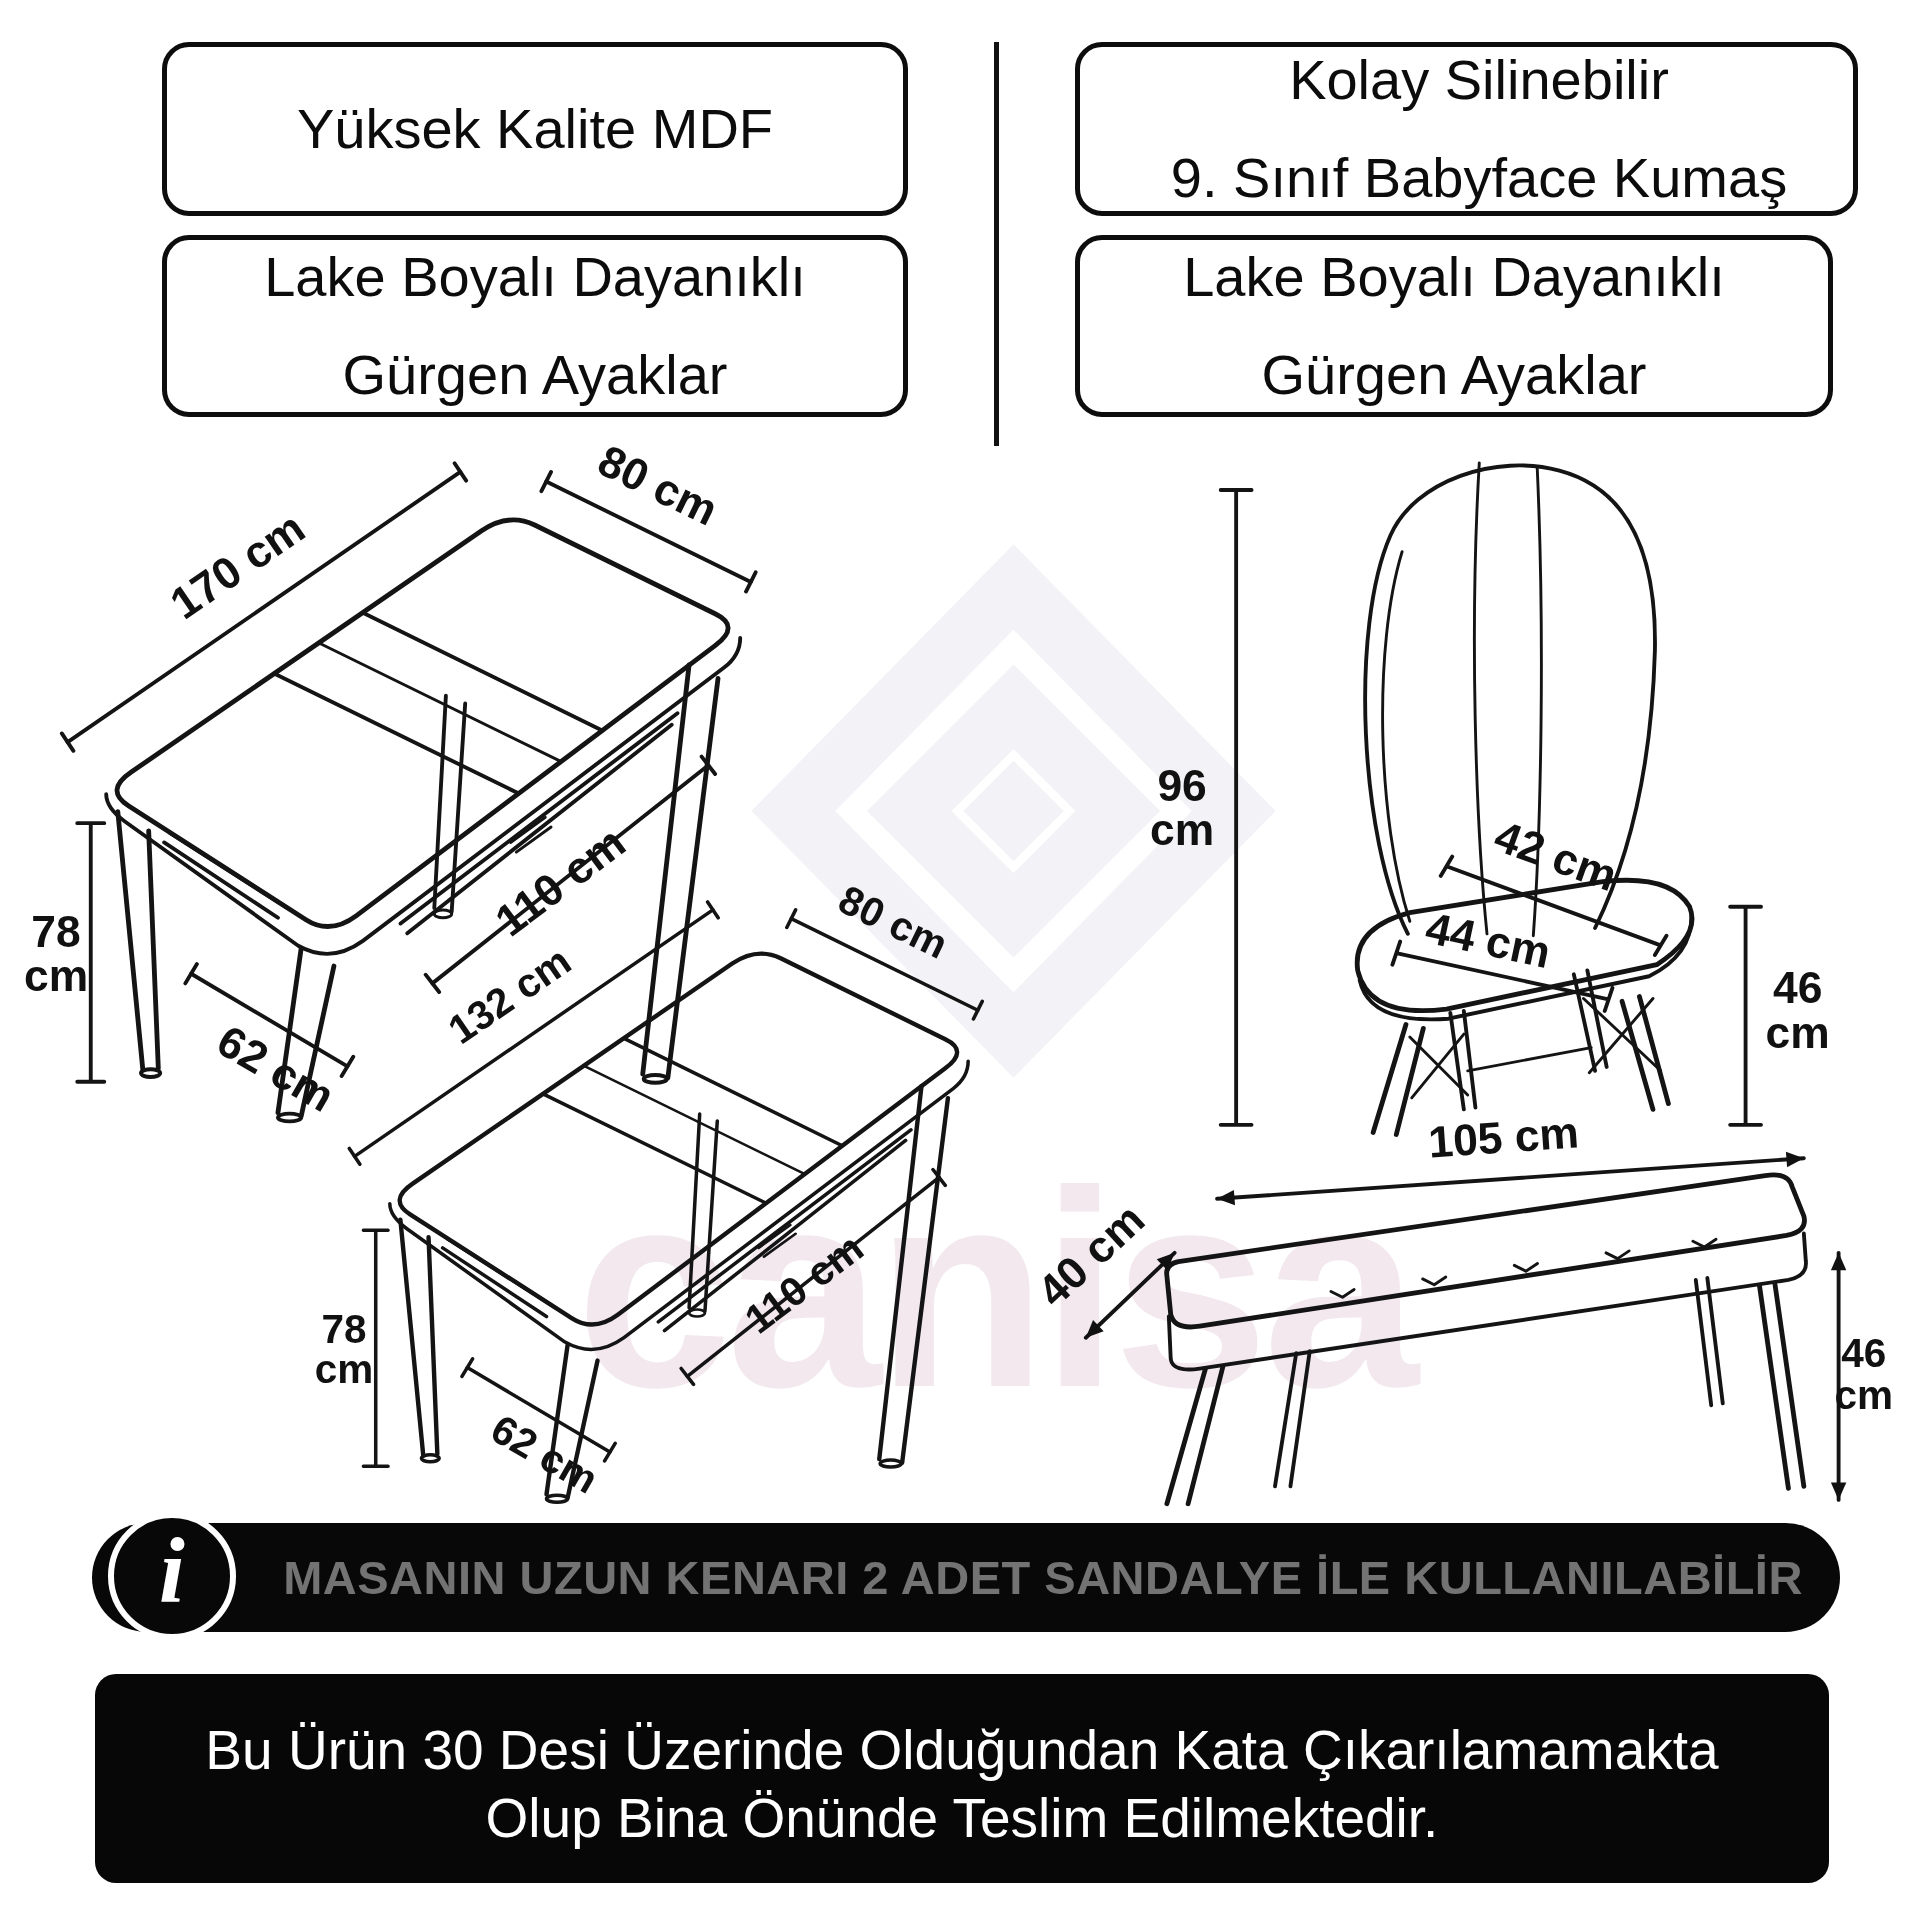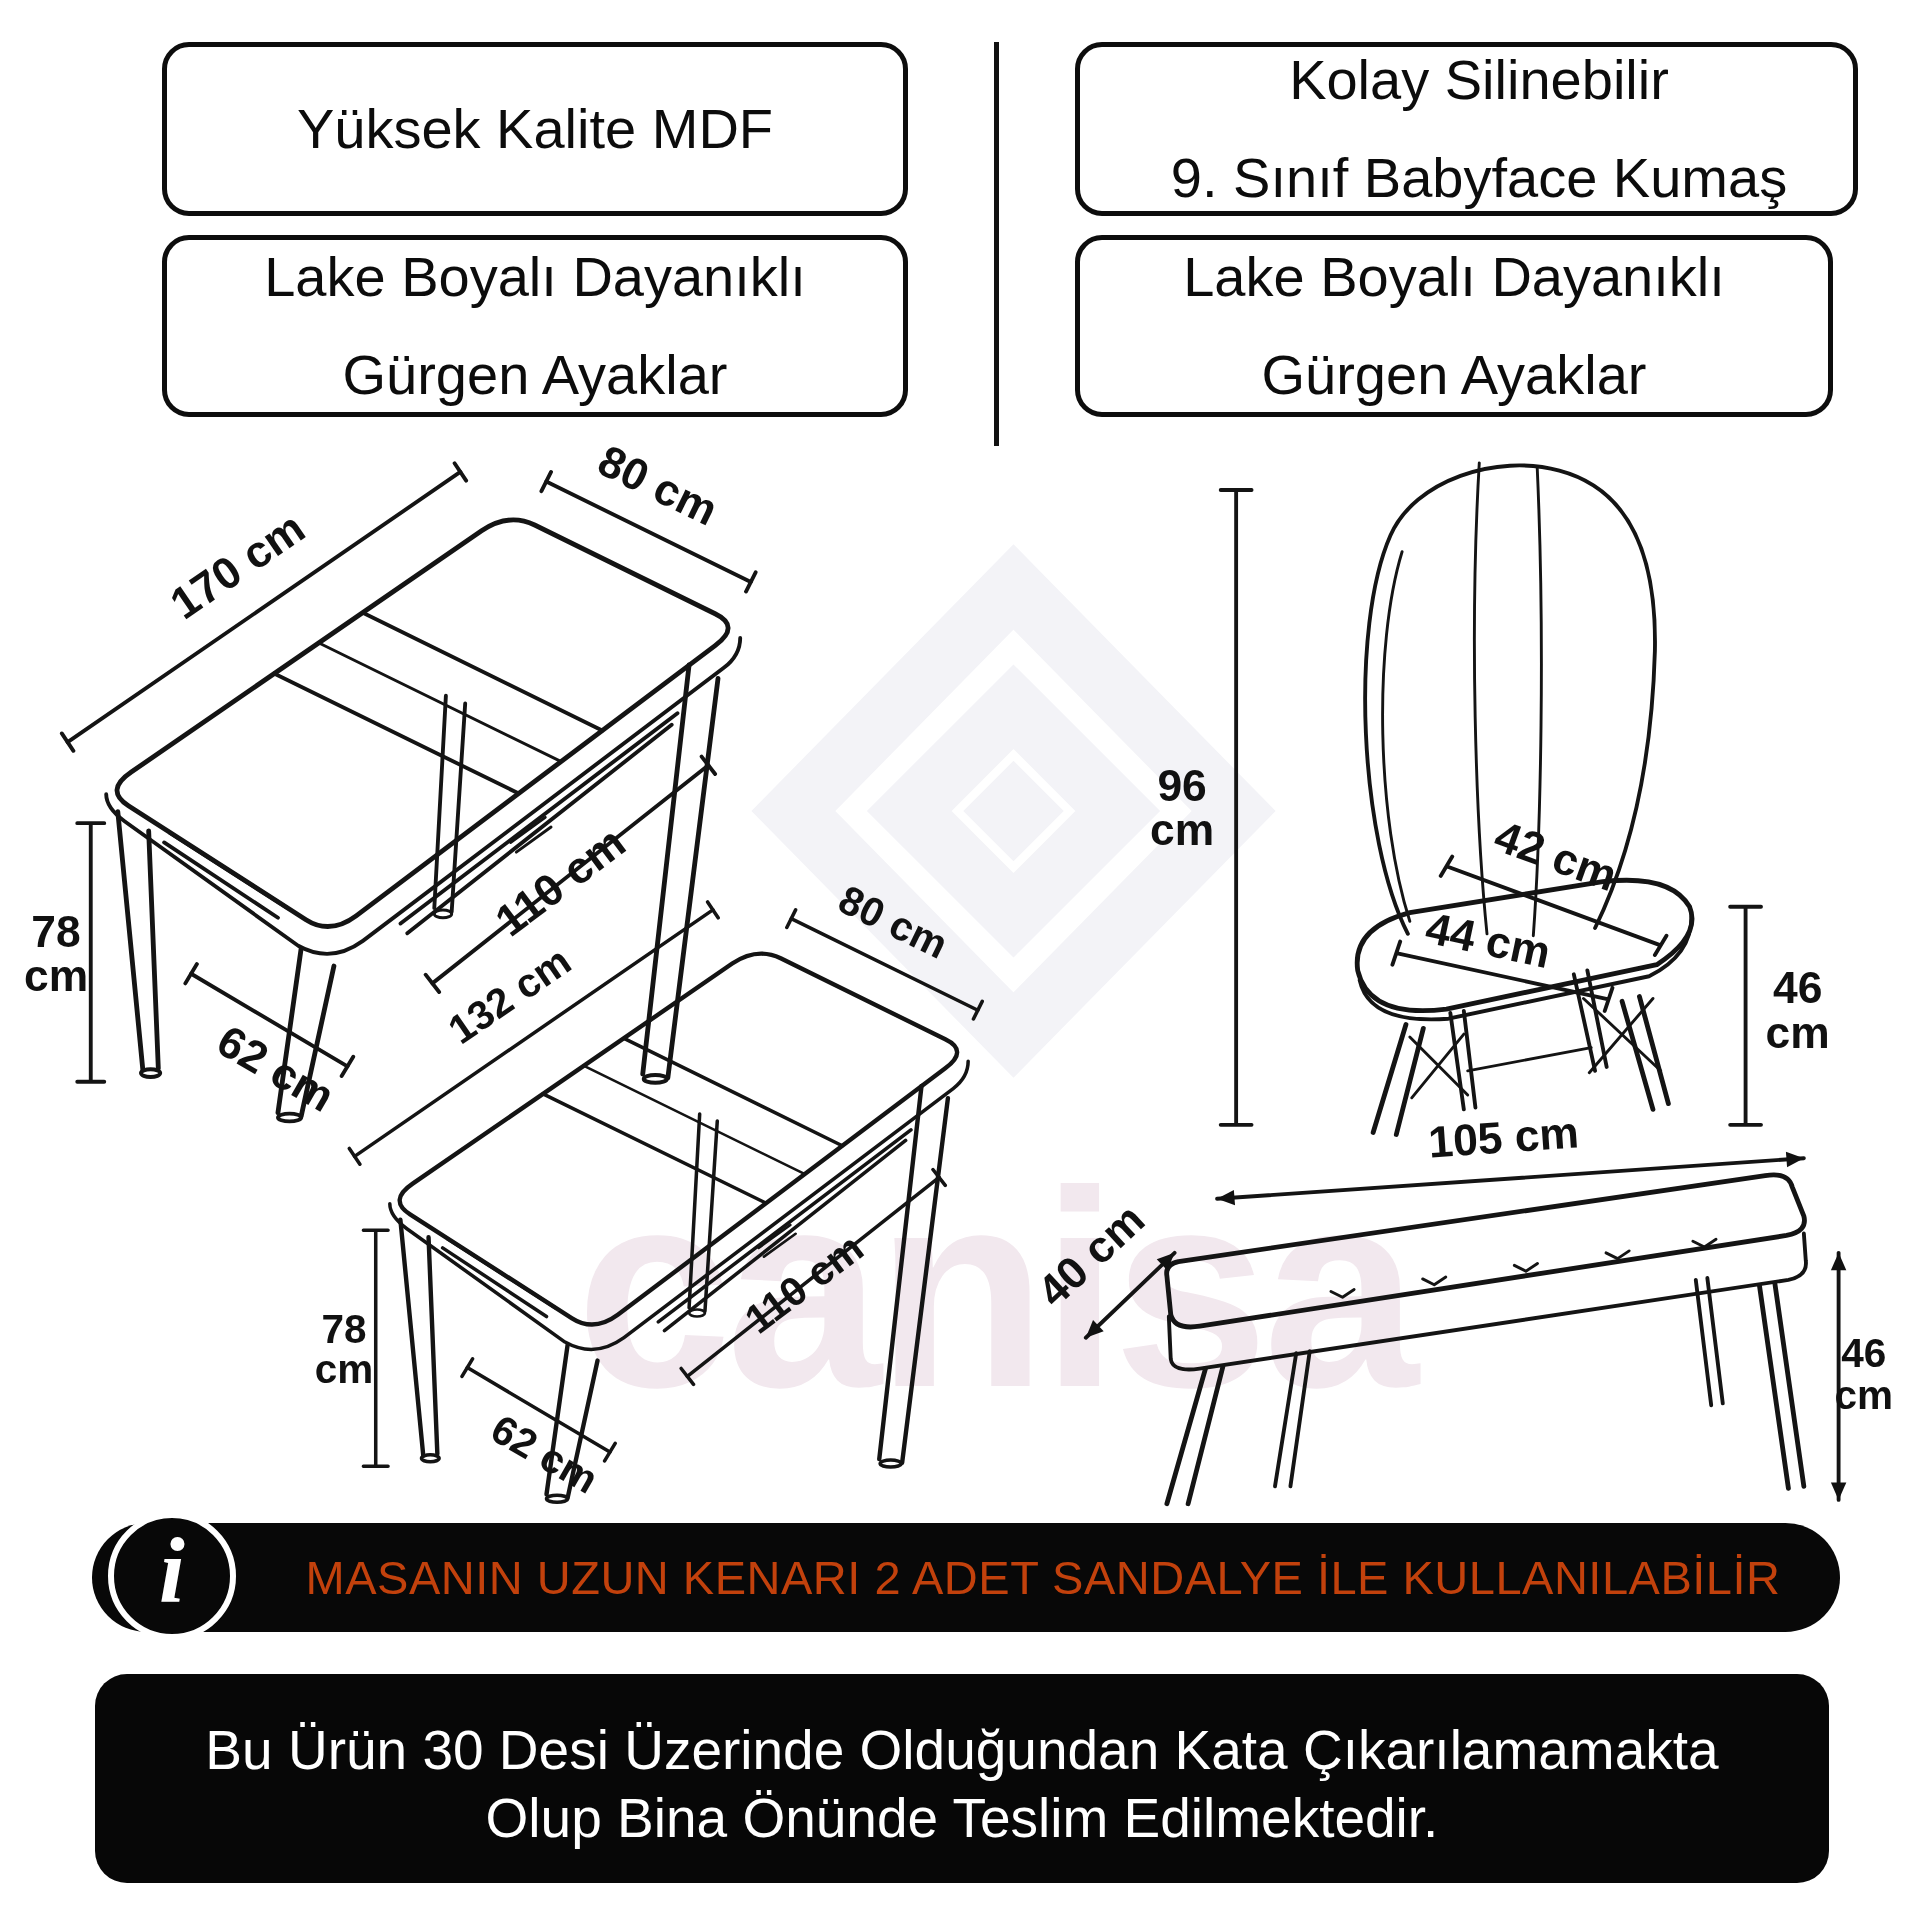--- a/index.html
+++ b/index.html
@@ -28,26 +28,26 @@
   .art .s3{stroke-width:3;}
   .dim{fill:none;stroke:#111;stroke-width:4;stroke-linecap:round;}
   .dimlabel{font-family:"Liberation Sans",sans-serif;font-weight:bold;font-size:46px;fill:#111;}
   .dimlabel.mid{text-anchor:middle;}
   .arrow{fill:#111;stroke:none;}
 
   
   .info-pill{left:92px;top:1523px;width:1748px;height:109px;background:#080808;
     border-radius:58px;display:flex;align-items:center;justify-content:center;
     padding-left:154px;box-sizing:border-box;z-index:3;}
-  .info-pill .label{color:#c2410c;font-weight:normal;font-size:47px;letter-spacing:0.5px;white-space:nowrap;}
+  .info-pill .label{color:#737373;font-weight:bold;font-size:47px;letter-spacing:0.5px;white-space:nowrap;}
   .info-icon{left:108px;top:1512px;width:116px;height:116px;background:#080808;
     border:6.8px solid #fff;border-radius:50%;display:flex;align-items:center;justify-content:center;z-index:4;}
   .info-icon span{font-family:"Liberation Serif",serif;font-style:italic;font-weight:bold;
     font-size:93px;color:#fff;line-height:1;transform:translateY(-5.8px);}
-  .notice{left:95px;top:1674px;width:1734px;height:209px;background:#070707;border-radius:32px;
+  .notice{left:95px;top:1674px;width:1734px;height:209px;background:#070707;border-radius:21px;
     display:flex;flex-direction:column;align-items:flex-start;justify-content:flex-start;
     padding-top:42px;box-sizing:border-box;text-align:center;z-index:3;}
   .notice span{display:block;width:100%;color:#fff;font-size:55px;line-height:1.24;}
 </style>
 </head>
 <body>
 
 <div class="abs wm-text">canisa</div>
 <svg class="abs wm-logo" width="599" height="618" viewBox="0 0 620 640">
   <g fill="none" stroke="#f3f3f7" stroke-width="62">

